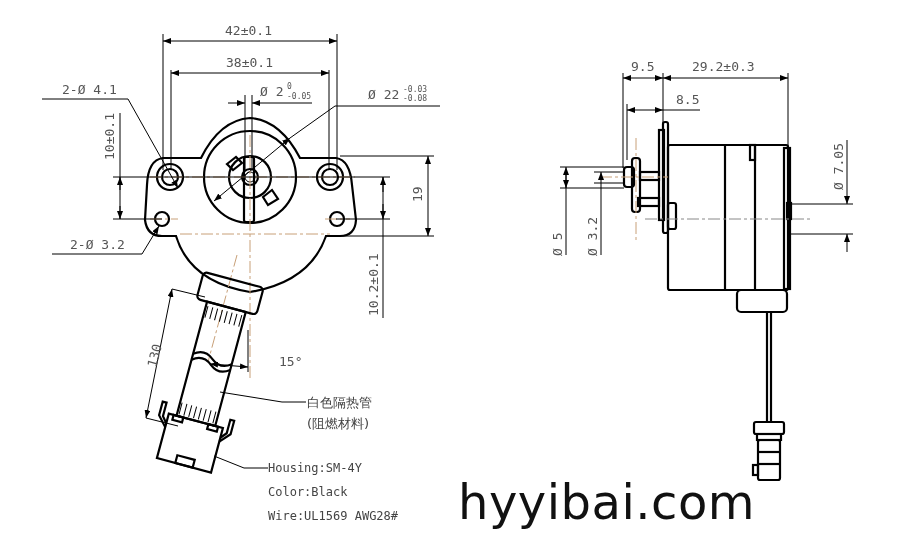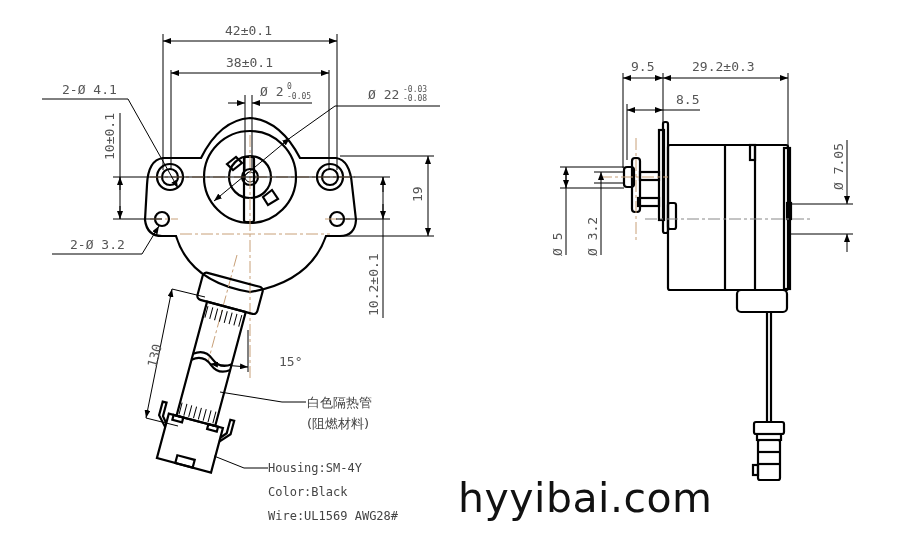--- a/index.html
+++ b/index.html
@@ -1,21 +1,21 @@
 <!DOCTYPE html>
 <html><head>
 <meta charset="utf-8">
 <style>
   html,body{margin:0;padding:0;background:#fff;}
   body{width:915px;height:548px;position:relative;overflow:hidden;font-family:"DejaVu Sans Mono","Liberation Mono",monospace;}
   svg{position:absolute;left:0;top:0;}
   .dim{font-family:"DejaVu Sans Mono","Liberation Mono",monospace;font-size:13px;fill:#555;}
   .note{font-family:"DejaVu Sans Mono","Liberation Mono",monospace;font-size:12px;fill:#444;}
   .cjk{font-family:"DejaVu Sans",sans-serif;font-size:13px;fill:#444;}
-  .wm{position:absolute;left:458px;top:474px;font-family:"DejaVu Sans",sans-serif;font-size:41px;color:#111;letter-spacing:0.5px;}
+  .wm{position:absolute;left:458px;top:474px;font-family:"DejaVu Sans",sans-serif;font-size:48px;color:#111;letter-spacing:0.5px;}
   .thick{stroke:#000;stroke-width:2.2;fill:none;}
   .thin{stroke:#000;stroke-width:1;fill:none;}
   .center{stroke:#c8a078;stroke-width:1;stroke-dasharray:12 3 3 3;fill:none;}
   .centerg{stroke:#888;stroke-width:1;stroke-dasharray:12 3 3 3;fill:none;}
 </style>
 </head>
 <body>
 
 <svg width="915" height="548" viewBox="0 0 915 548">
   <defs>

